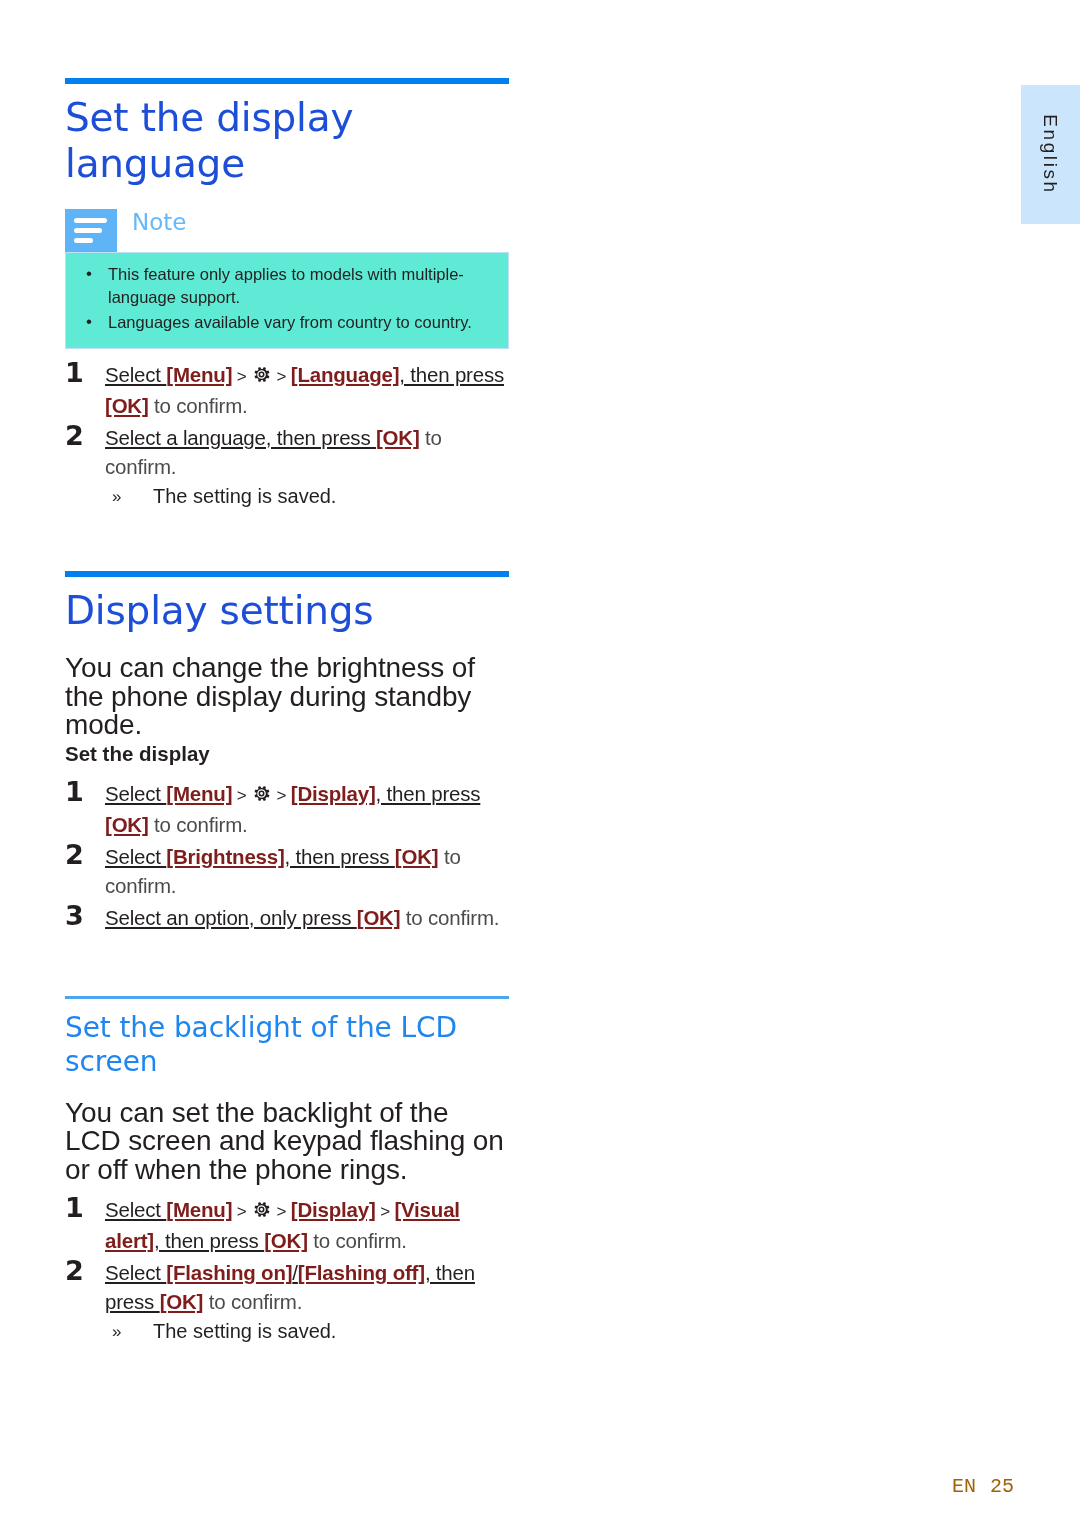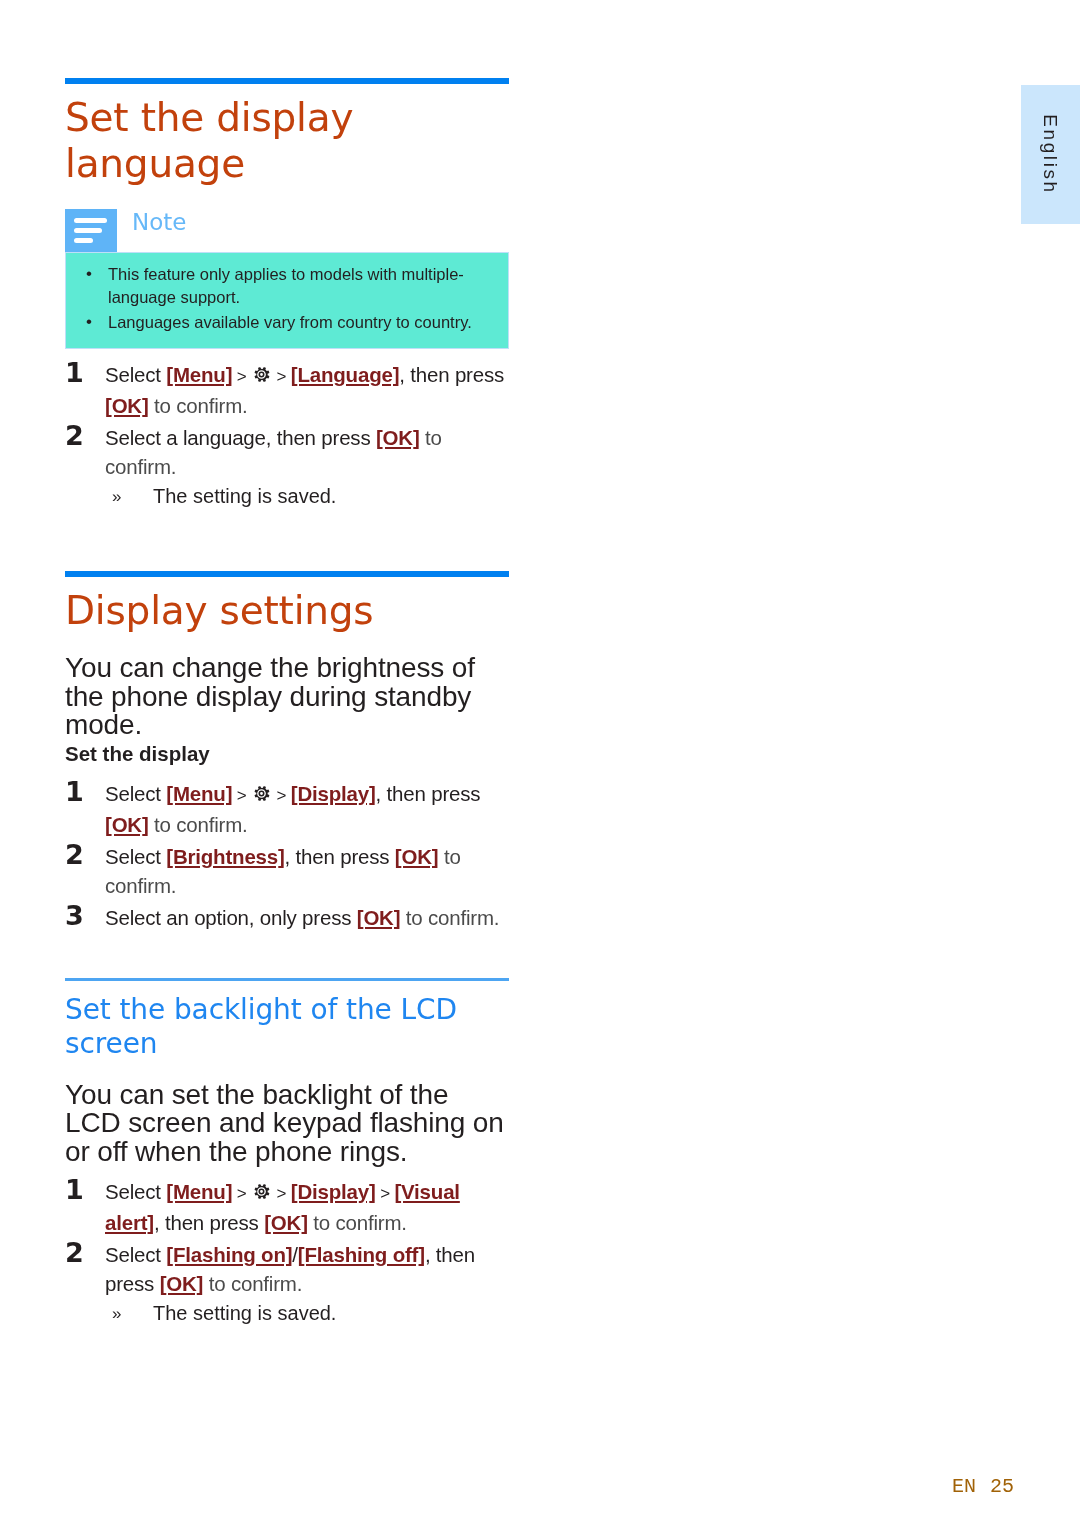--- a/index.html
+++ b/index.html
@@ -64,21 +64,21 @@
   .rule-thin {
     height: 3px;
     background: #4da5f2;
     width: 444px;
   }
 
   
   h1.h-main {
     font-family: "DejaVu Sans", sans-serif;
     font-weight: 400;
-    color: #c2410c;
+    color: #1d4ed8;
     font-size: 39px;
     line-height: 46px;
     margin: 11px 0 0 0;
     letter-spacing: -0.2px;
   }
   h2.h-sub {
     font-family: "DejaVu Sans", sans-serif;
     font-weight: 400;
     color: #1f86f0;
     font-size: 28px;
@@ -202,20 +202,21 @@
     letter-spacing: -0.2px;
   }
   .step-text b {
     color: #7f1d1d;
     font-weight: 700;
     text-decoration: underline;
   }
   .step-text .plain {
     color: #231f20;
     font-weight: 400;
+    text-decoration: underline;
   }
   .gt {
     color: #231f20;
     font-weight: 400;
     font-size: 17px;
   }
 
   
   .gear {
     display: inline-block;
@@ -251,21 +252,21 @@
     width: 1014px;
     text-align: right;
     font-size: 20px;
     color: #a16207;
     font-family: Liberation Mono, monospace;
   }
   .footer .en { margin-right: 14px; }
 
   .sec { margin-top: 0; }
   .sec-gap { margin-top: 60px; }
-  .sec-gap2 { margin-top: 46px; }
+  .sec-gap2 { margin-top: 64px; }
 </style>
 </head>
 <body>
 
 <div class="page">
 
   <div class="lang-tab">
     <div class="lang-tab-text">English</div>
   </div>
 

